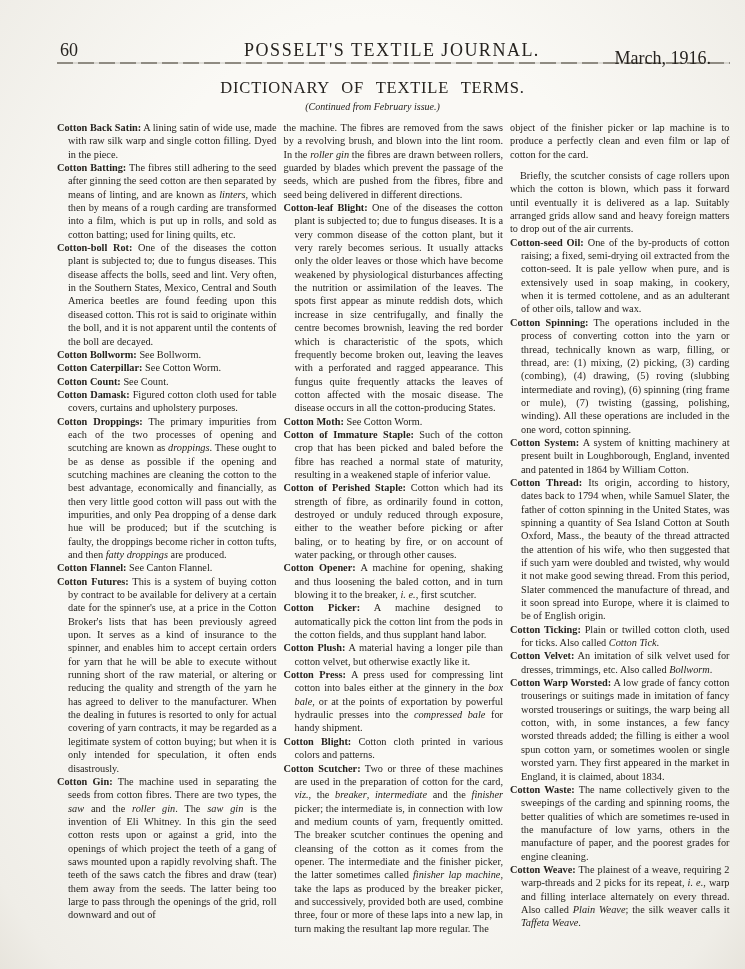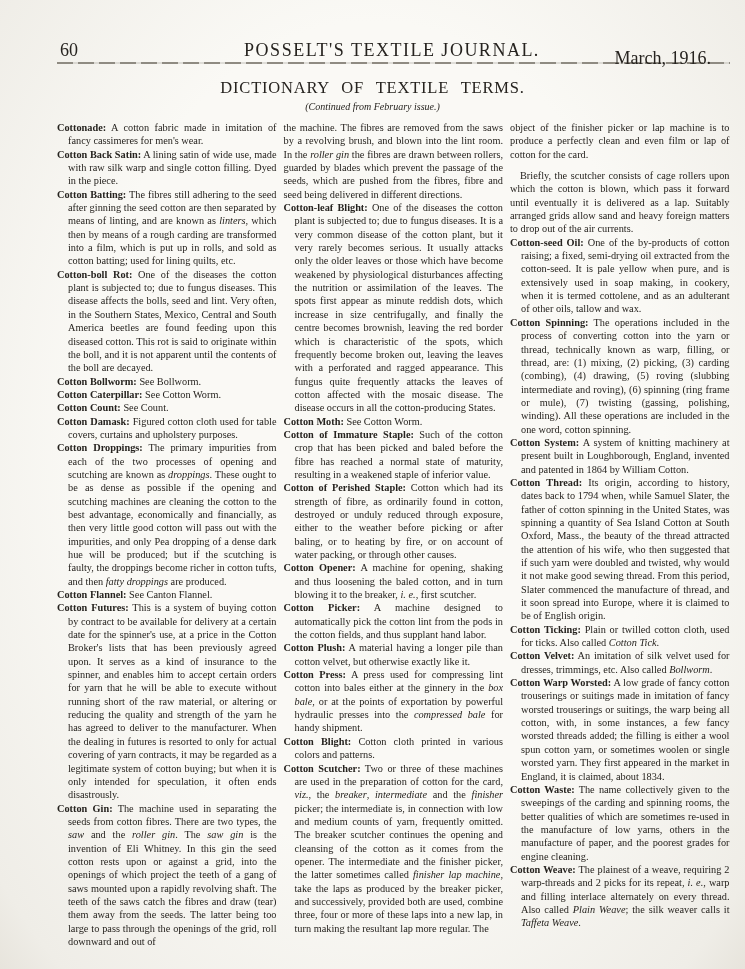--- a/index.html
+++ b/index.html
@@ -64,21 +64,20 @@
   <div class="running-head">
     <span class="pageno">60</span>
     <span class="jtitle">POSSELT'S TEXTILE JOURNAL.</span>
     <span class="idate">March, 1916.</span>
   </div>
   <div class="head-rule"></div>
   <div class="article-title">DICTIONARY OF TEXTILE TERMS.</div>
   <div class="article-subtitle">(Continued from February issue.)</div>
   <div class="columns">
     <div class="col">
-        <div class="block entry"><span class="term">Cottonade:</span> <span class="etext">A cotton fabric made in imitation of fancy cassimeres for men's wear.</span></div>
         <div class="block entry"><span class="term">Cotton Back Satin:</span> <span class="etext">A lining satin of wide use, made with raw silk warp and single cotton filling.  Dyed in the piece.</span></div>
         <div class="block entry"><span class="term">Cotton Batting:</span> <span class="etext">The fibres still adhering to the seed after ginning the seed cotton are then separated by means of linting, and are known as <i>linters</i>, which then by means of a rough carding are transformed into a film, which is put up in rolls, and sold as cotton batting; used for lining quilts, etc.</span></div>
         <div class="block entry"><span class="term">Cotton-boll Rot:</span> <span class="etext">One of the diseases the cotton plant is subjected to; due to fungus diseases.  This disease affects the bolls, seed and lint.  Very often, in the Southern States, Mexico, Central and South America beetles are found feeding upon this diseased cotton.  This rot is said to originate within the boll, and it is not apparent until the contents of the boll are decayed.</span></div>
         <div class="block entry"><span class="term">Cotton Bollworm:</span> <span class="etext">See Bollworm.</span></div>
         <div class="block entry"><span class="term">Cotton Caterpillar:</span> <span class="etext">See Cotton Worm.</span></div>
         <div class="block entry"><span class="term">Cotton Count:</span> <span class="etext">See Count.</span></div>
         <div class="block entry"><span class="term">Cotton Damask:</span> <span class="etext">Figured cotton cloth used for table covers, curtains and upholstery purposes.</span></div>
         <div class="block entry"><span class="term">Cotton Droppings:</span> <span class="etext">The primary impurities from each of the two processes of opening and scutching are known as <i>droppings</i>.  These ought to be as dense as possible if the opening and scutching machines are cleaning the cotton to the best advantage, economically and financially, as then very little good cotton will pass out with the impurities, and only Pea dropping of a dense dark hue will be produced; but if the scutching is faulty, the droppings become richer in cotton tufts, and then <i>fatty droppings</i> are produced.</span></div>
         <div class="block entry"><span class="term">Cotton Flannel:</span> <span class="etext">See Canton Flannel.</span></div>
         <div class="block entry"><span class="term">Cotton Futures:</span> <span class="etext">This is a system of buying cotton by contract to be available for delivery at a certain date for the spinner's use, at a price in the Cotton Broker's lists that has been previously agreed upon.  It serves as a kind of insurance to the spinner, and enables him to accept certain orders for yarn that he will be able to execute without running short of the raw material, or altering or reducing the quality and strength of the yarn he has agreed to deliver to the manufacturer.  When the dealing in futures is resorted to only for actual covering of yarn contracts, it may be regarded as a legitimate system of cotton buying; but when it is only intended for speculation, it often ends disastrously.</span></div>

